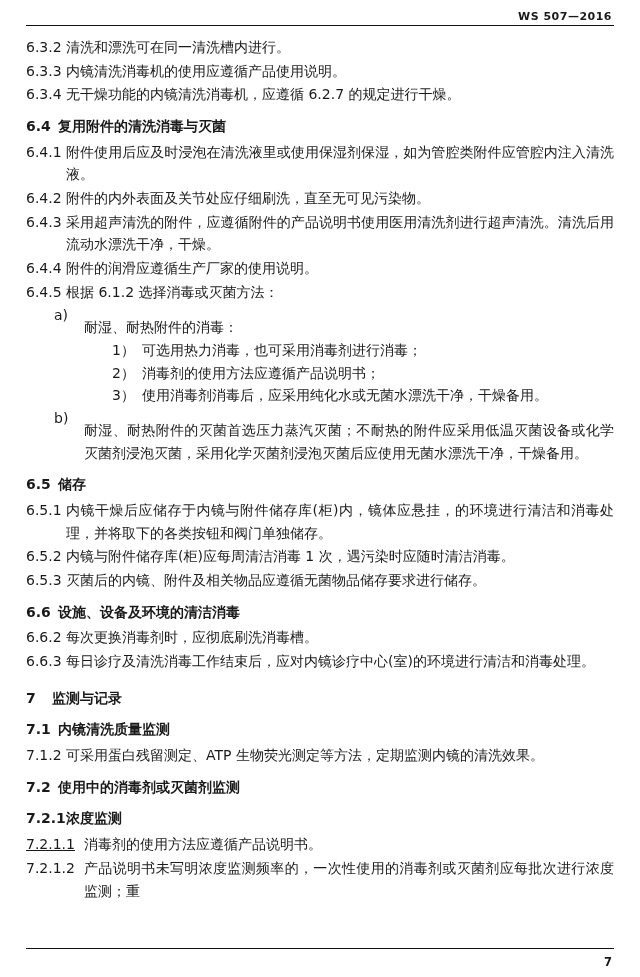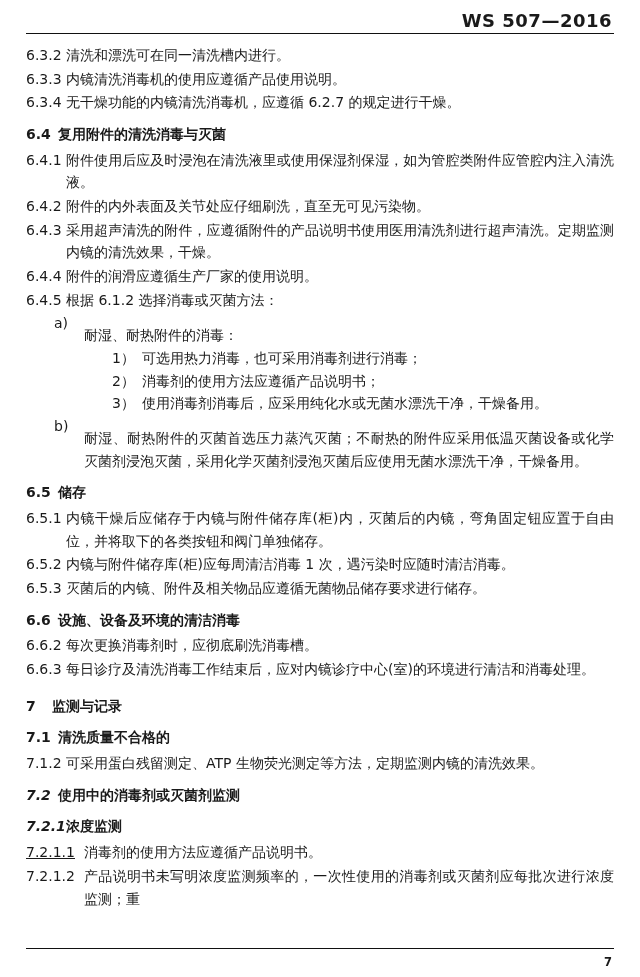--- a/index.html
+++ b/index.html
@@ -18,21 +18,21 @@
   .page {
     position: relative;
     width: 640px;
     height: 977px;
     box-sizing: border-box;
     padding: 10px 26px 0 26px;
   }
   .header {
     text-align: right;
     font-weight: bold;
-    font-size: 18px;
+    font-size: 11px;
     letter-spacing: 0.5px;
     margin-bottom: 2px;
     padding-right: 2px;
   }
   .hrule {
     border-top: 1px solid #111;
     margin: 1px 0 10px 0;
   }
   .footer-rule {
     position: absolute;
@@ -138,21 +138,21 @@
       <div class="para lvl3">
         <div class="num">6.4.1</div>
         <div class="txt">附件使用后应及时浸泡在清洗液里或使用保湿剂保湿，如为管腔类附件应管腔内注入清洗液。</div>
       </div>
       <div class="para lvl3">
         <div class="num">6.4.2</div>
         <div class="txt">附件的内外表面及关节处应仔细刷洗，直至无可见污染物。</div>
       </div>
       <div class="para lvl3">
         <div class="num">6.4.3</div>
-        <div class="txt">采用超声清洗的附件，应遵循附件的产品说明书使用医用清洗剂进行超声清洗。定期监测内镜的清洗效果，干燥。</div>
+        <div class="txt">采用超声清洗的附件，应遵循附件的产品说明书使用医用清洗剂进行超声清洗。清洗后用流动水漂洗干净，干燥。</div>
       </div>
       <div class="para lvl3">
         <div class="num">6.4.4</div>
         <div class="txt">附件的润滑应遵循生产厂家的使用说明。</div>
       </div>
       <div class="para lvl3">
         <div class="num">6.4.5</div>
         <div class="txt">根据 6.1.2 选择消毒或灭菌方法：</div>
       </div>
       <div class="aitem">
@@ -174,21 +174,21 @@
       <div class="aitem">
         <div class="amark">b)</div>
         <div class="atxt">耐湿、耐热附件的灭菌首选压力蒸汽灭菌；不耐热的附件应采用低温灭菌设备或化学灭菌剂浸泡灭菌，采用化学灭菌剂浸泡灭菌后应使用无菌水漂洗干净，干燥备用。</div>
       </div>
       <div class="para lvl2 head">
         <div class="num" style="width: 32px;">6.5</div>
         <div class="txt">储存</div>
       </div>
       <div class="para lvl3">
         <div class="num">6.5.1</div>
-        <div class="txt">内镜干燥后应储存于内镜与附件储存库(柜)内，灭菌后的内镜，弯角固定钮应置于自由位，并将取下的各类按钮和阀门单独储存。</div>
+        <div class="txt">内镜干燥后应储存于内镜与附件储存库(柜)内，镜体应悬挂，的环境进行清洁和消毒处理，并将取下的各类按钮和阀门单独储存。</div>
       </div>
       <div class="para lvl3">
         <div class="num">6.5.2</div>
         <div class="txt">内镜与附件储存库(柜)应每周清洁消毒 1 次，遇污染时应随时清洁消毒。</div>
       </div>
       <div class="para lvl3">
         <div class="num">6.5.3</div>
         <div class="txt">灭菌后的内镜、附件及相关物品应遵循无菌物品储存要求进行储存。</div>
       </div>
       <div class="para lvl2 head">
@@ -202,32 +202,32 @@
       <div class="para lvl3">
         <div class="num">6.6.3</div>
         <div class="txt">每日诊疗及清洗消毒工作结束后，应对内镜诊疗中心(室)的环境进行清洁和消毒处理。</div>
       </div>
       <div class="para sec head head-l1">
         <div class="num" style="width: 26px;">7</div>
         <div class="txt">监测与记录</div>
       </div>
       <div class="para lvl2 head">
         <div class="num" style="width: 32px;">7.1</div>
-        <div class="txt">清洗质量不合格的</div>
+        <div class="txt">内镜清洗质量监测</div>
       </div>
       <div class="para lvl3">
         <div class="num">7.1.2</div>
         <div class="txt">可采用蛋白残留测定、ATP 生物荧光测定等方法，定期监测内镜的清洗效果。</div>
       </div>
       <div class="para lvl2 head">
-        <div class="num" style="width: 32px; font-style: italic;">7.2</div>
+        <div class="num" style="width: 32px;">7.2</div>
         <div class="txt">使用中的消毒剂或灭菌剂监测</div>
       </div>
       <div class="para lvl3 head">
-        <div class="num" style="width: 40px; font-style: italic;">7.2.1</div>
+        <div class="num" style="width: 40px;">7.2.1</div>
         <div class="txt">浓度监测</div>
       </div>
       <div class="para lvl3">
         <div class="num" style="width: 58px; text-decoration: underline;">7.2.1.1</div>
         <div class="txt">消毒剂的使用方法应遵循产品说明书。</div>
       </div>
       <div class="para lvl3">
         <div class="num" style="width: 58px;">7.2.1.2</div>
         <div class="txt">产品说明书未写明浓度监测频率的，一次性使用的消毒剂或灭菌剂应每批次进行浓度监测；重</div>
       </div>

